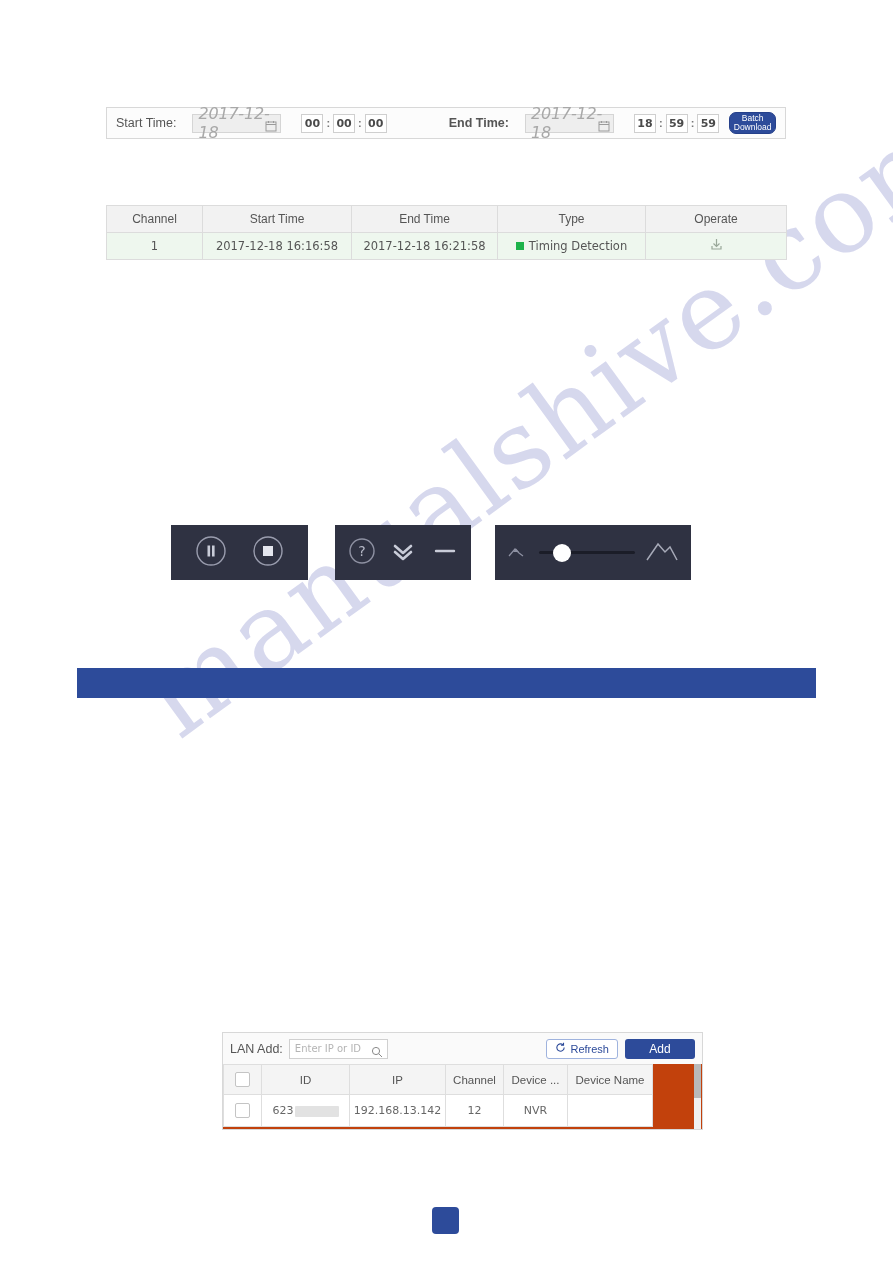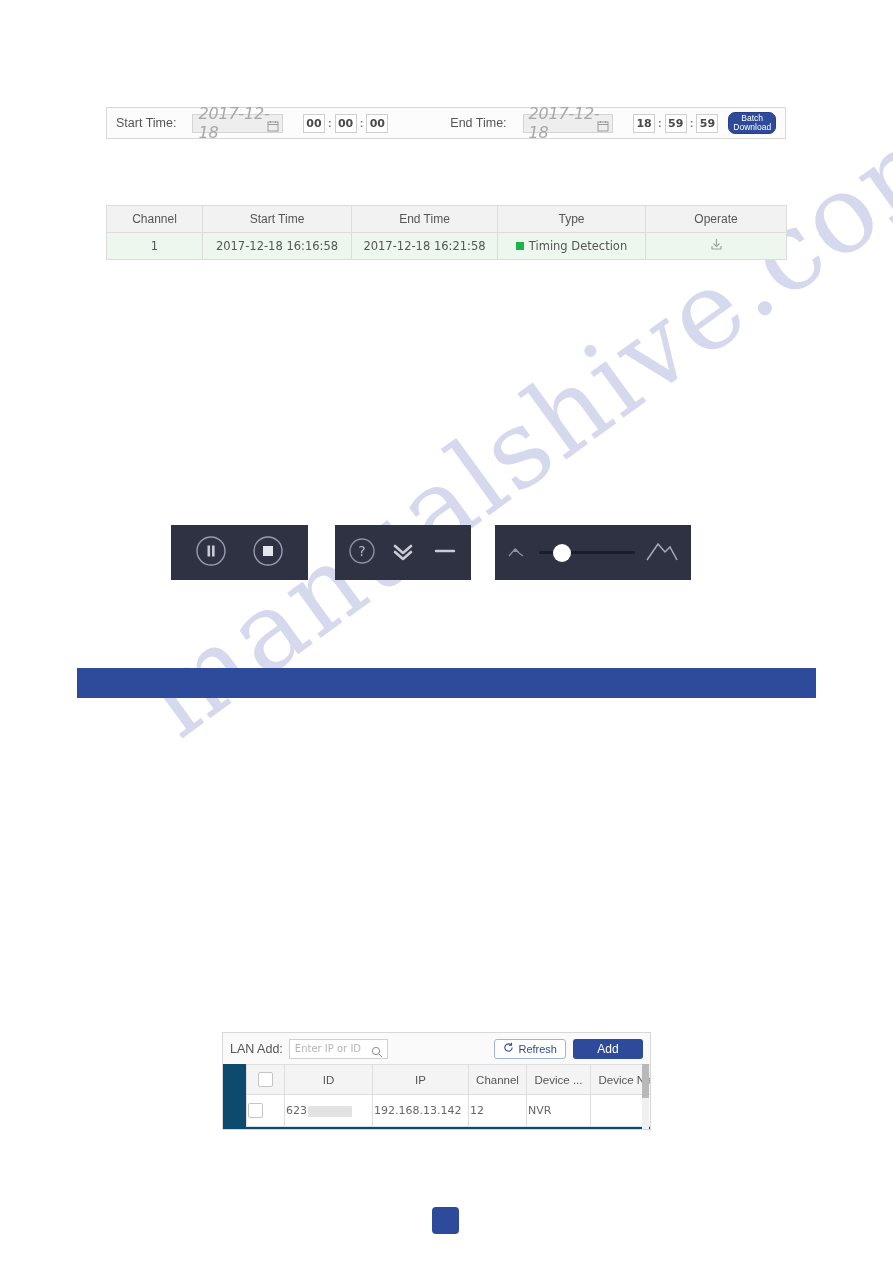--- a/index.html
+++ b/index.html
@@ -109,21 +109,21 @@
     display: flex;
     align-items: center;
     justify-content: center;
     font-family: "DejaVu Sans", sans-serif;
   }
   .time-sep {
     font-size: 11px;
     color: #777;
     padding: 0 3px;
   }
-  #end-time-label { margin-left: 52px; }
+  #end-time-label { margin-left: 52px; font-weight: bold; }
   #batch-download-button {
     margin-left: auto;
     width: 62px;
     height: 22px;
     background: #2d4b9a;
     border: 1px solid #25408a;
     border-radius: 7px;
     color: #ffffff;
     font-size: 8.5px;
     line-height: 9.5px;
@@ -235,23 +235,23 @@
     width: 739px;
     height: 30px;
     background: #2d4b9a;
     z-index: 2;
   }
 
   
   #lan-add-panel {
     left: 222px;
     top: 1032px;
-    width: 429px;
+    width: 481px;
     height: 98px;
-    background: #0c4a6e;
+    background: #c2410c;
     overflow: hidden;
   }
   #lan-add-bar {
     height: 31px;
     display: flex;
     align-items: center;
     padding: 0 7px;
     background: #fafafa;
     box-sizing: border-box;
   }
@@ -303,34 +303,34 @@
     align-items: center;
     justify-content: center;
     box-sizing: border-box;
   }
 
   #device-table {
     width: 429px;
     border-collapse: collapse;
     table-layout: fixed;
     font-size: 11px;
-    margin-left: 23px;
   }
   #device-table th {
     background: #f4f4f4;
     border: 1px solid #dedede;
     font-weight: normal;
     height: 27px;
     color: #555;
     font-size: 11.5px;
   }
   #device-table td {
     background: #ffffff;
     border: 1px solid #dedede;
     height: 29px;
+    text-align: center;
     color: #666;
     font-size: 11px;
     font-family: "DejaVu Sans", sans-serif;
   }
   .chk {
     width: 13px;
     height: 13px;
     border: 1px solid #c4c4c4;
     border-radius: 2px;
     background: #fff;

